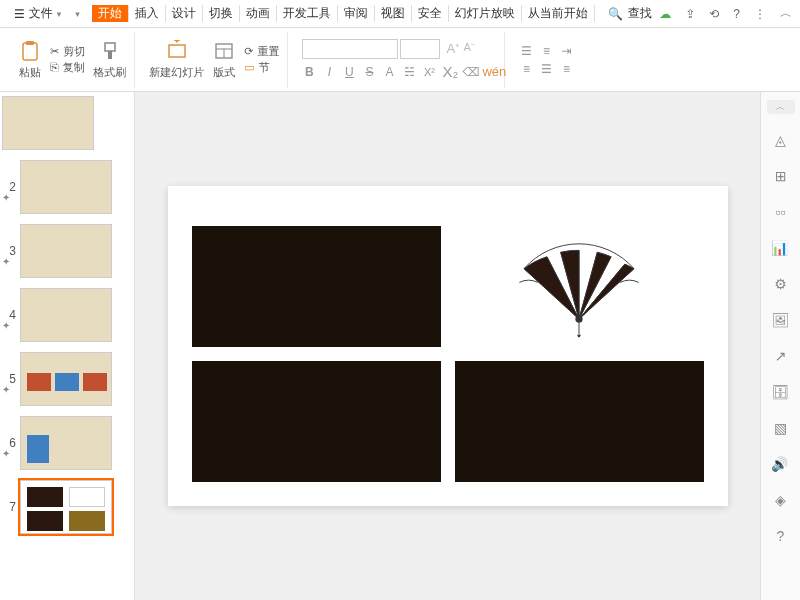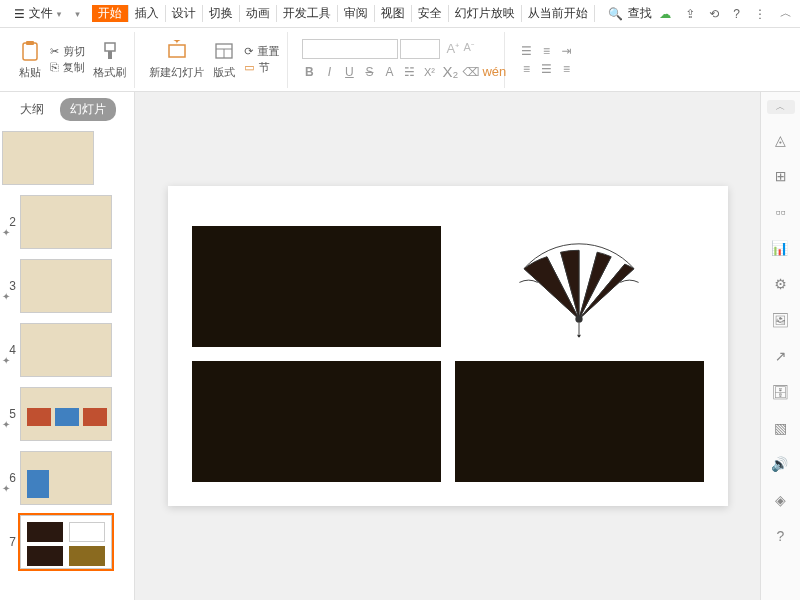--- a/index.html
+++ b/index.html
@@ -192,24 +192,20 @@
         <span>≡</span>
         <span>☰</span>
         <span>≡</span>
       </div>
     </div>
   </div>
 </div>
 
 <div class="main">
   <div class="panel">
-    <div class="panel-tabs">
-      <div class="pt">大纲</div>
-      <div class="pt active">幻灯片</div>
-    </div>
     <div class="thumbs">
       <div class="thumb-row">
         <span class="star">✦</span>
         <div class="thumb"></div>
       </div>
       <div class="thumb-row">
         <span class="num">2</span>
         <span class="star">✦</span>
         <div class="thumb"></div>
       </div>

